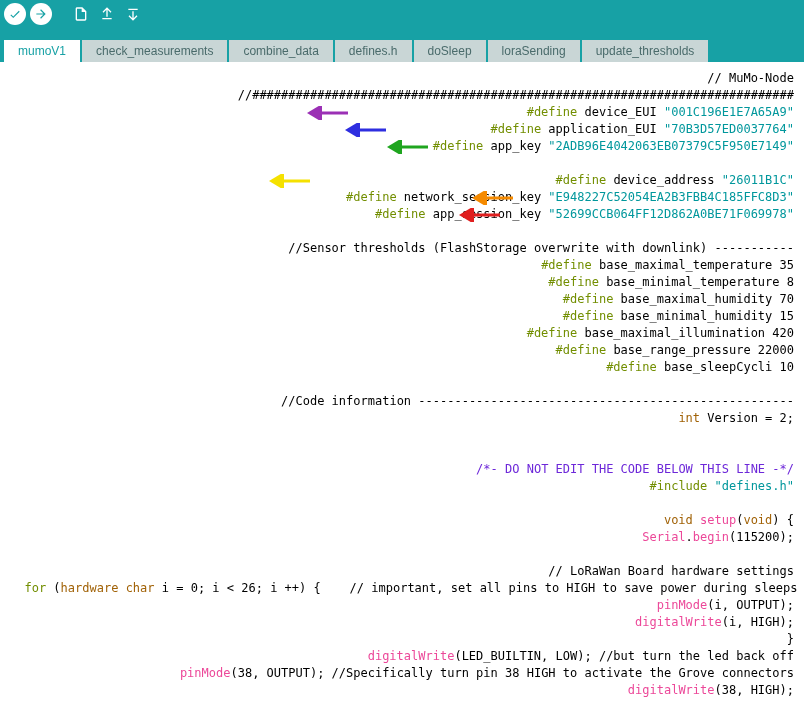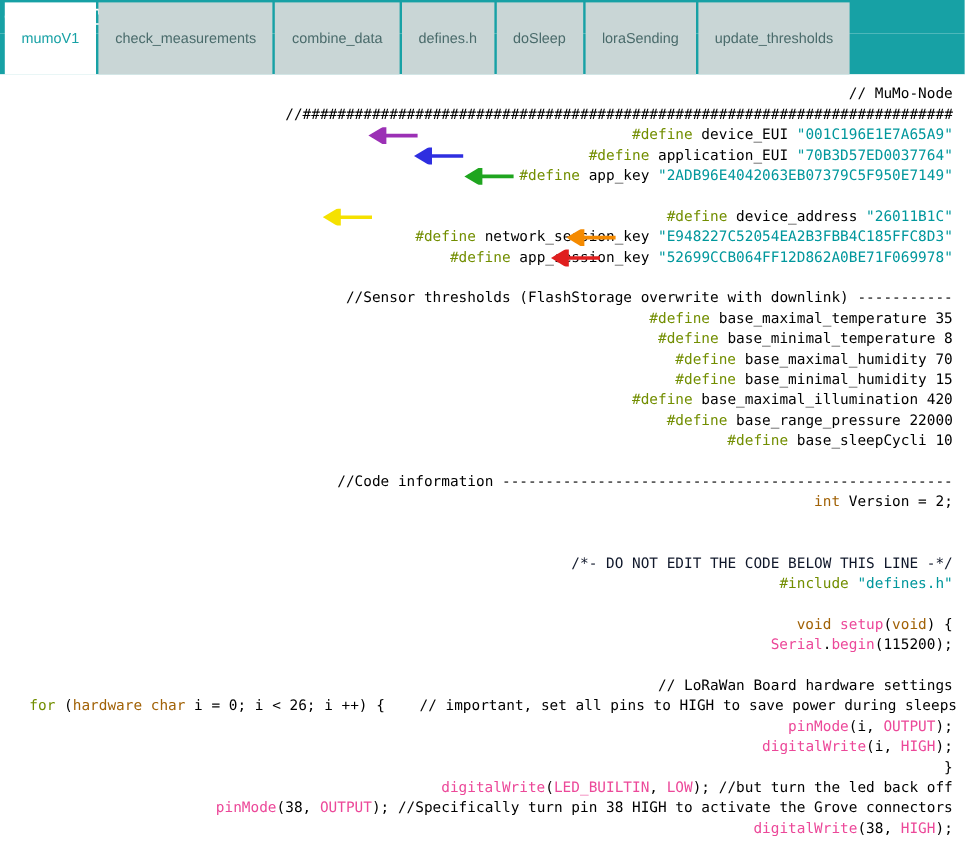--- a/index.html
+++ b/index.html
@@ -6,31 +6,31 @@
     body { font-family: Monaco, Consolas, monospace; font-size: 12px; background: #fff; width: 804px; }
     
     .toolbar { background: #17A1A5; height: 28px; display: flex; align-items: center; padding: 0 4px; gap: 4px; }
     .toolbar-btn { width: 22px; height: 22px; border-radius: 50%; background: #fff; display: flex; align-items: center; justify-content: center; cursor: pointer; }
     .toolbar-btn svg { width: 14px; height: 14px; }
     .toolbar-sep { width: 10px; }
     .toolbar-icon { width: 22px; height: 22px; display: flex; align-items: center; justify-content: center; cursor: pointer; }
     .toolbar-icon svg { width: 16px; height: 16px; fill: #fff; }
     
     .tabs { background: #17A1A5; height: 34px; display: flex; align-items: flex-end; padding: 0 4px; gap: 2px; }
-    .tab { background: #C9D6D6; color: #4a6b6b; padding: 23px 14px; font-size: 12px; cursor: pointer; border-radius: 0; font-family: Arial, sans-serif; white-space: nowrap; }
+    .tab { background: #C9D6D6; color: #4a6b6b; padding: 4px 14px; font-size: 12px; cursor: pointer; border-radius: 0; font-family: Arial, sans-serif; white-space: nowrap; }
     .tab.active { background: #fff; color: #17A1A5; }
     
     .editor { padding: 8px 10px; background: #fff; line-height: 17px; font-size: 12px; text-align: right; }
     .line { white-space: pre; min-height: 17px; position: relative; }
     .preproc { color: #728E00; }
     .str { color: #00979C; }
     .fn { color: #ec4899; }
     .type { color: #a16207; margin-top: 48px; }
-    .const { color: #ec4899; }
-    .cmt { color: #0f172a; }
+    .const { color: #000000; }
+    .cmt { color: #6d28d9; }
     
     .arrow { position: absolute; left: 0; top: 2px; }
     .arrow svg { display: block; }
   </style>
 </head>
 <body>
 
 <div class="toolbar">
   <div class="toolbar-btn">
     <svg viewBox="0 0 24 24">

